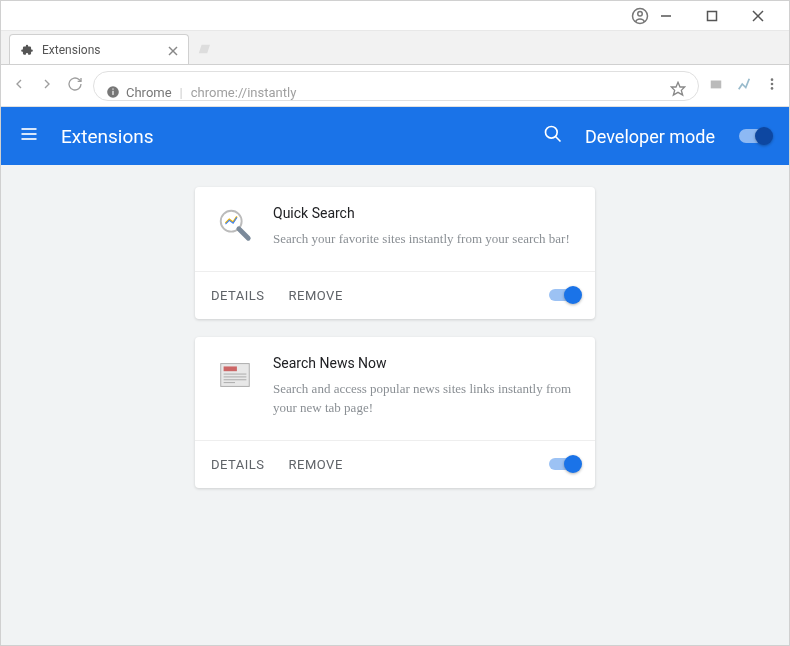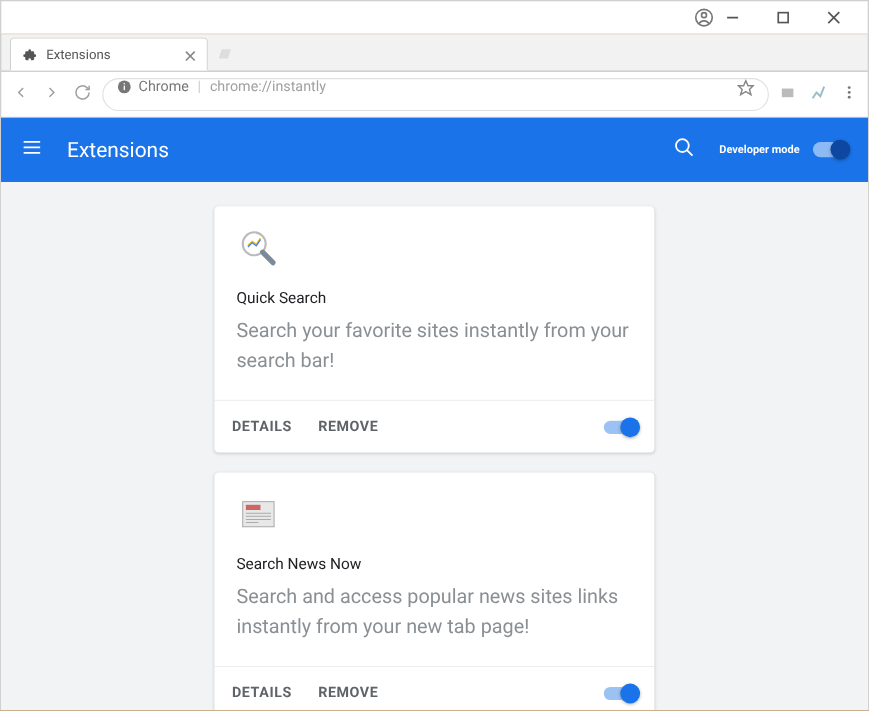--- a/index.html
+++ b/index.html
@@ -1,66 +1,66 @@
 <!DOCTYPE html>
 <html><head>
 <meta charset="utf-8">
 <style>
 * { margin: 0; padding: 0; box-sizing: border-box; font-family: -apple-system, BlinkMacSystemFont, "Segoe UI", Roboto, Arial, sans-serif; }
 body { background: #fff; width: 790px; height: 646px; overflow: hidden; }
 
 
-.window { width: 790px; height: 646px; border: 1px solid #d0d0d0; background: #a16207; display: flex; flex-direction: column; }
+.window { width: 790px; height: 646px; border: 1px solid #d0d0d0; background: #b91c1c; display: flex; flex-direction: column; }
 .titlebar { height: 30px; background: #fff; display: flex; align-items: center; justify-content: flex-end; padding: 0 8px; border-bottom: 1px solid #e8e8e8; position: relative; }
 .titlebar .profile { position: absolute; right: 140px; top: 6px; }
 .winbtn { width: 46px; height: 30px; display: flex; align-items: center; justify-content: center; color: #555; }
 .winbtn svg { width: 12px; height: 12px; }
 
 
 .tabbar { height: 34px; background: #f2f2f2; display: flex; align-items: flex-end; padding-left: 8px; border-bottom: 1px solid #d0d0d0; position: relative; }
 .tab { background: #fff; height: 30px; border: 1px solid #d0d0d0; border-bottom: none; border-radius: 4px 4px 0 0; display: flex; align-items: center; padding: 0 10px; gap: 8px; font-size: 12px; color: #555; min-width: 180px; }
 .tab .favicon { width: 14px; height: 14px; color: #555; }
 .tab .close { width: 10px; height: 10px; color: #888; }
 .newtab { margin-left: 4px; width: 20px; height: 20px; display:flex; align-items:center; justify-content:center; margin-bottom: 5px; }
 .newtab svg { width:14px; height:18px; fill:#ccc; }
 
 
 .toolbar { height: 42px; background: #fff; display: flex; align-items: center; padding: 0 10px; gap: 10px; border-bottom: 1px solid #e0e0e0; }
 .nav-icons { display:flex; gap: 12px; align-items:center; }
 .nav-icon { color: #9e9e9e; }
 .nav-icon svg { width: 16px; height: 16px; }
-.omnibox { flex: 1; height: 30px; border: 1px solid #e0e0e0; border-radius: 16px; display: flex; align-items: flex-start; padding: 0 12px; gap: 8px; font-size: 13px; color: #555; }
+.omnibox { flex: 1; height: 30px; border: 1px solid #e0e0e0; border-radius: 16px; display: flex; align-items: flex-end; padding: 0 12px; gap: 8px; font-size: 13px; color: #555; }
 .omnibox .secure { color: #777; display:flex; align-items:center; gap:6px; }
 .omnibox .url-dim { color: #a0a0a0; }
 .omnibox .spacer { flex:1; }
 .omnibox .star { color:#888; }
 .right-icons { display:flex; gap:14px; align-items:center; color:#888; }
 .right-icons svg { width:14px; height:14px; }
 
 
 .apphdr { height: 58px; background: #1a73e8; display: flex; align-items: center; padding: 0 18px; color: #fff; }
 .apphdr .menu { margin-right: 22px; }
 .apphdr .title { font-size: 19px; font-weight: 400; flex: 1; }
 .apphdr svg { color: #fff; }
 .apphdr .search { margin-right: 22px; }
-.apphdr .devmode { font-size: 10px; margin-right: 12px; font-weight: bold; }
+.apphdr .devmode { font-size: 18px; margin-right: 24px; }
 .switch { width: 32px; height: 14px; background: rgba(255,255,255,0.5); border-radius: 8px; position: relative; }
 .switch .knob { width: 18px; height: 18px; border-radius: 50%; background: #0d47a1; position: absolute; top: -2px; right: -2px; box-shadow: 0 1px 3px rgba(0,0,0,0.3); }
 
 
 .content { flex:1; background: #f1f3f4; padding: 22px 0; overflow:auto; }
 .cards { width: 400px; margin: 0 auto; display:flex; flex-direction:column; gap: 18px; }
 .card { background:#fff; border-radius: 4px; box-shadow: 0 1px 3px rgba(0,0,0,0.15); }
-.card-body { display:flex; padding: 18px 20px 22px 20px; gap: 18px; flex-direction: column; }
+.card-body { display:flex; padding: 18px 20px 22px 20px; gap: 18px; }
 .card-icon { width: 40px; height: 40px; flex-shrink:0; display:flex; align-items:center; justify-content:center; }
 .card-text { flex:1; }
 .card-title { font-size: 14px; color:#202124; margin-bottom: 8px; }
-.card-desc { font-size: 18px; color:#8a8f94; line-height: 1.5; }
+.card-desc { font-size: 13px; color:#8a8f94; line-height: 1.5; font-family: Liberation Serif, serif; }
 .card-footer { height: 48px; border-top: 1px solid #eee; display:flex; align-items:center; padding: 0 16px; gap: 24px; }
-.card-btn { font-size: 13px; color:#5f6368; letter-spacing: 0.5px; font-weight: 700; }
+.card-btn { font-size: 13px; color:#5f6368; letter-spacing: 0.5px; font-weight: 400; }
 .card-footer .flex { flex:1; }
 .ext-switch { width: 30px; height: 12px; background:#9cc2f4; border-radius:8px; position:relative; }
 .ext-switch .knob { width:18px; height:18px; border-radius:50%; background:#1a73e8; position:absolute; top:-3px; right:-3px; box-shadow:0 1px 3px rgba(0,0,0,0.3); }
 </style>
 </head>
 <body>
 
 <div class="window">
 
   <div class="titlebar">

